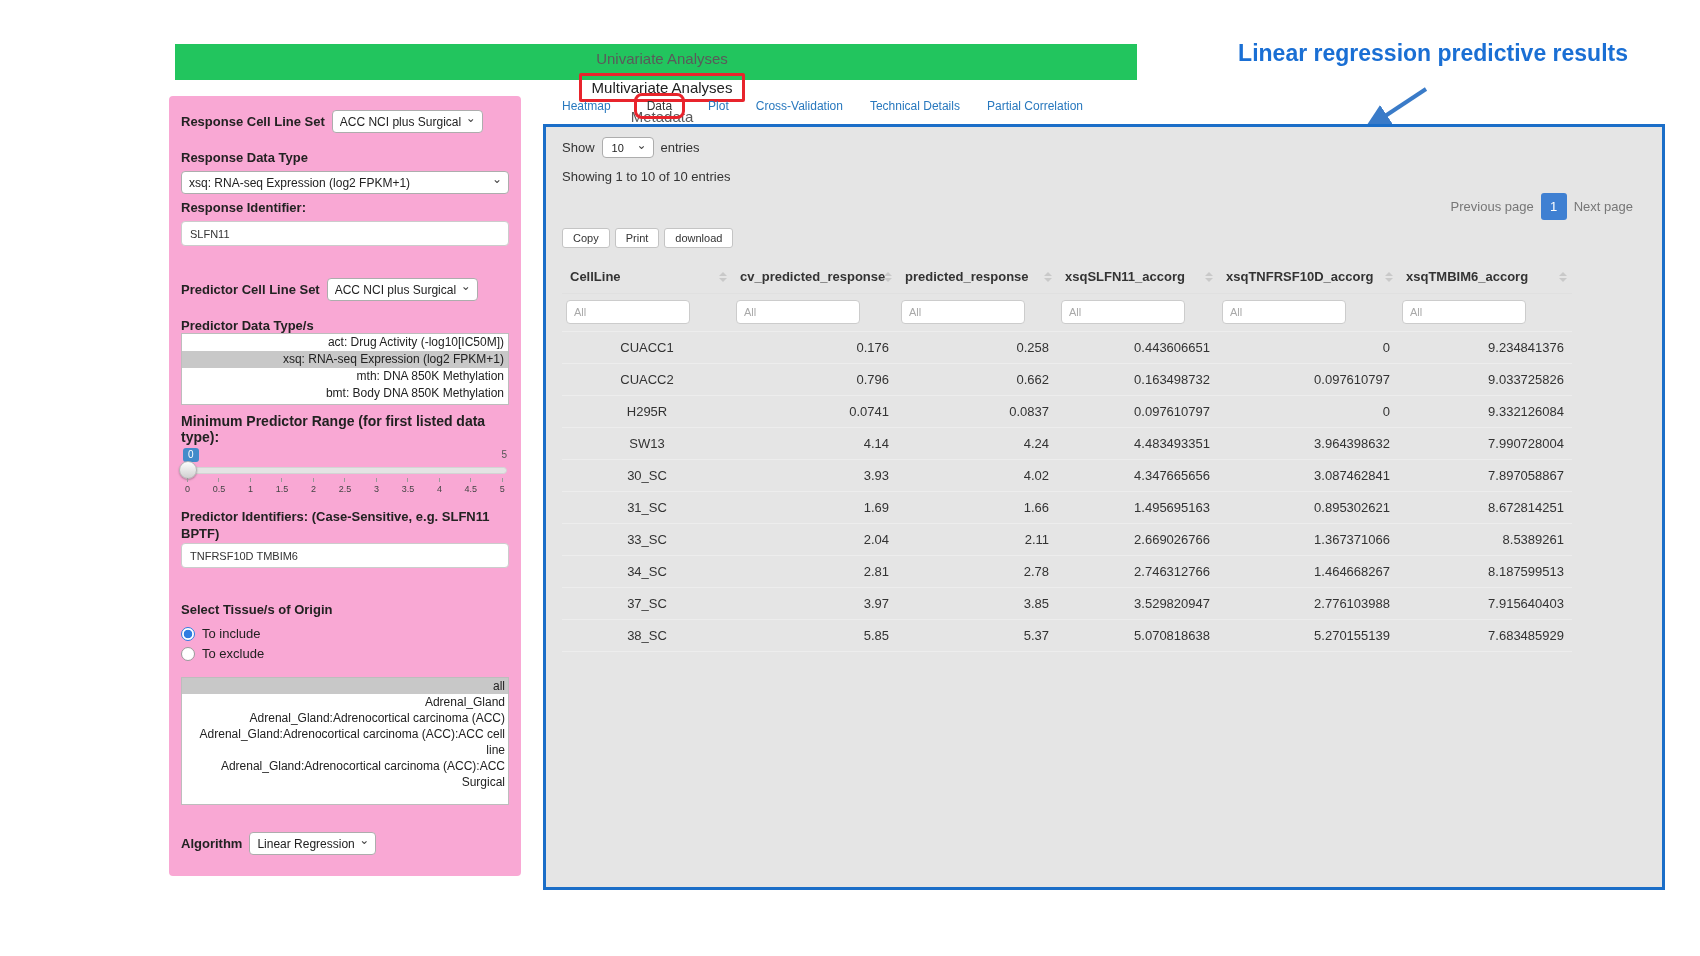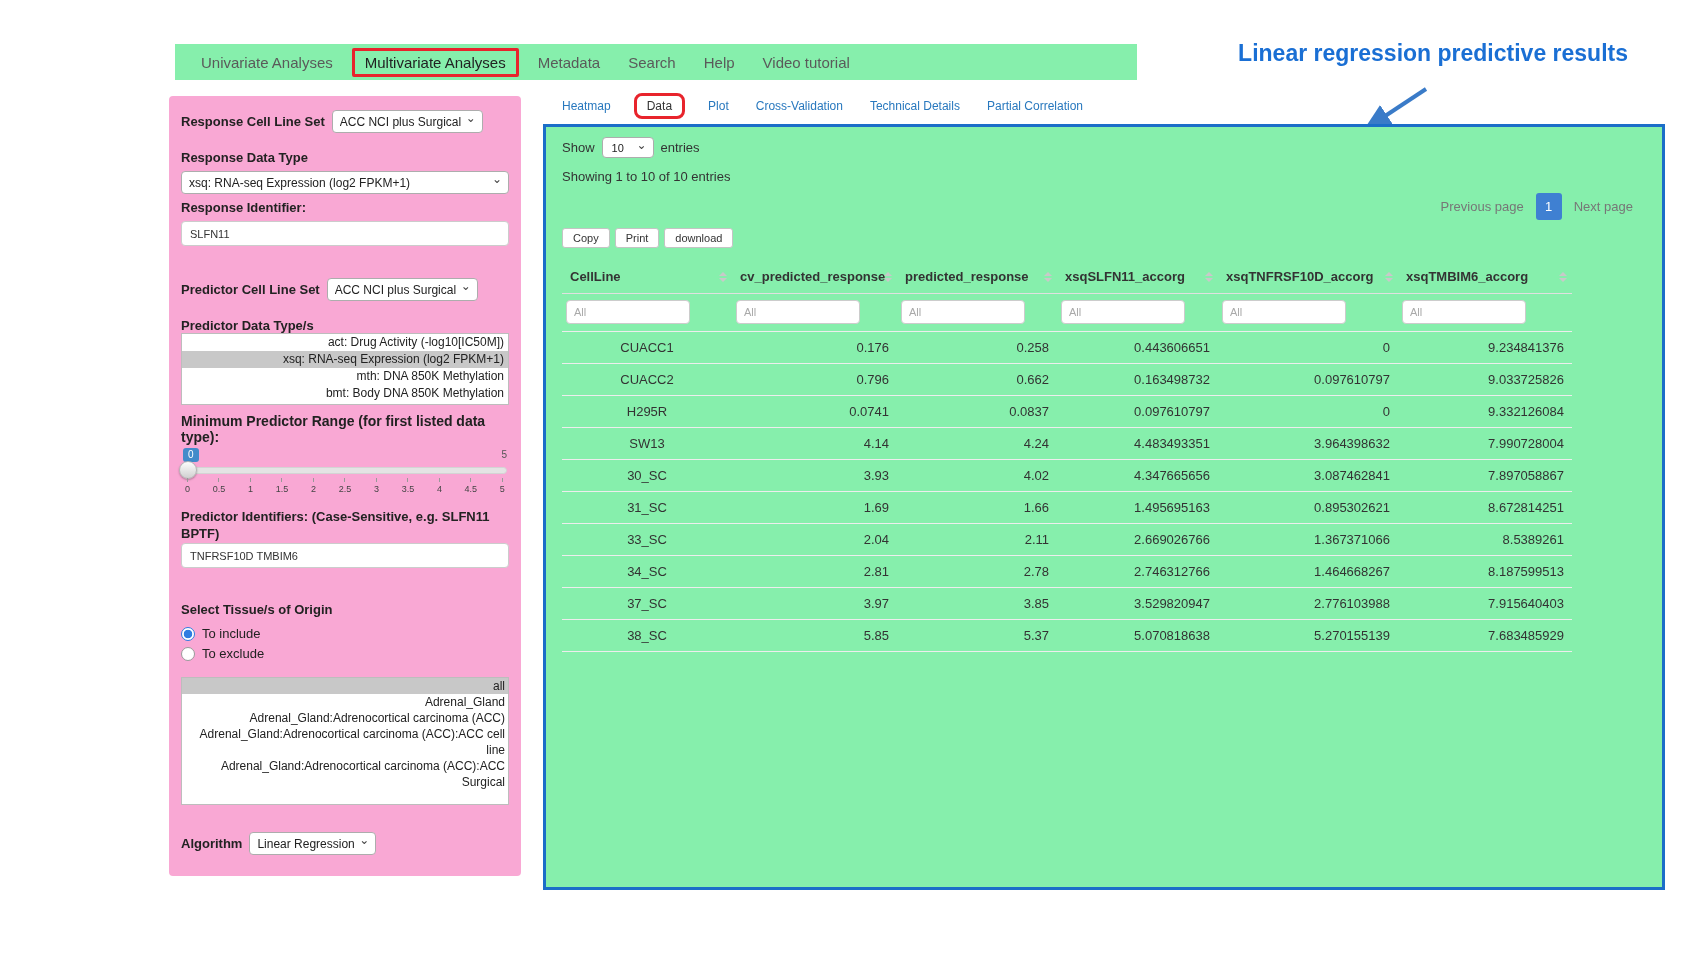--- a/index.html
+++ b/index.html
@@ -1,21 +1,21 @@
 <!DOCTYPE html>
 <html><head>
 <meta charset="utf-8">
 <style>
   * { margin:0; padding:0; box-sizing:border-box; }
   html,body { width:1700px; height:956px; background:#ffffff; font-family:"Liberation Sans", sans-serif; }
   .page { position:relative; width:1700px; height:956px; overflow:hidden; background:#fff; }
 
   
   .topbar { position:absolute; left:175px; top:44px; width:962px; height:36px;
-            background:#86efac; display:flex; align-items:center; font-size:15px; color:#5a5a5a; padding-left:12px; }
+            background:#22c55e; display:flex; align-items:center; font-size:15px; color:#5a5a5a; padding-left:12px;flex-direction:column; }
   .nav-item { padding:6px 14px; cursor:pointer; white-space:nowrap; }
   .nav-item.active { color:#222; border:3px solid #e8242c; border-radius:2px; padding:3px 10px; margin:0 5px; font-weight:400; }
 
   
   .annotation-title { position:absolute; top:40px; right:72px; font-size:23px; font-weight:bold; color:#1a6fd4; }
   .annotation-arrow { position:absolute; left:1350px; top:84px; }
 
   
   .sidebar { position:absolute; left:169px; top:96px; width:352px; height:780px;
              background:#f9a8d4; border-radius:4px; padding:14px 12px; font-size:13px; color:#222; }
@@ -55,25 +55,25 @@
   input[type=radio]:checked { border-color:#2f7de1;
                       background:radial-gradient(circle, #2f7de1 0 4px, #fff 4.6px); }
 
   
   .tabs { position:absolute; left:562px; top:99px; display:flex; align-items:center; gap:27px; font-size:12px; }
   .tab { color:#2878be; cursor:pointer; white-space:nowrap; }
   .tab.active { color:#333; border:3px solid #e8242c; border-radius:8px; padding:3px 10px; margin:-6px -4px; }
 
   
   .main-box { position:absolute; left:543px; top:124px; width:1122px; height:766px;
-              border:3px solid #1b6ec8; background:#86efac; padding:10px 16px; }
+              border:3px solid #1b6ec8; background:#e5e5e5; padding:10px 16px; }
   .show-row { display:flex; align-items:center; gap:7px; font-size:13px; color:#333; }
   .show-row select { width:52px; padding:1px 16px 1px 9px; height:21px; font-size:11px; }
   .info-row { margin-top:11px; font-size:13px; color:#333; }
-  .pagination { position:absolute; top:66px; right:22px; display:flex; align-items:center; gap:5px; font-size:13px; }
+  .pagination { position:absolute; top:66px; right:22px; display:flex; align-items:center; font-size:13px; }
   .page-btn { color:#777; padding:4px 7px; cursor:pointer; }
   .page-num { background:#3f80d2; color:#fff; min-width:26px; height:27px; display:inline-flex;
               align-items:center; justify-content:center; border-radius:3px; padding:0 9px; cursor:pointer; }
   .btn-group { margin-top:44px; display:flex; gap:5px; }
   .btn { border:1px solid #c4c4c4; background:#fff; border-radius:3px; font-size:11px;
          padding:3px 10px; color:#333; font-family:inherit; cursor:pointer; }
 
   .data-table { border-collapse:collapse; margin-top:12px; width:1010px; table-layout:fixed;
                 font-size:13px; color:#333; }
   .data-table th { position:relative; text-align:left; font-weight:bold; padding:9px 22px 9px 8px;

